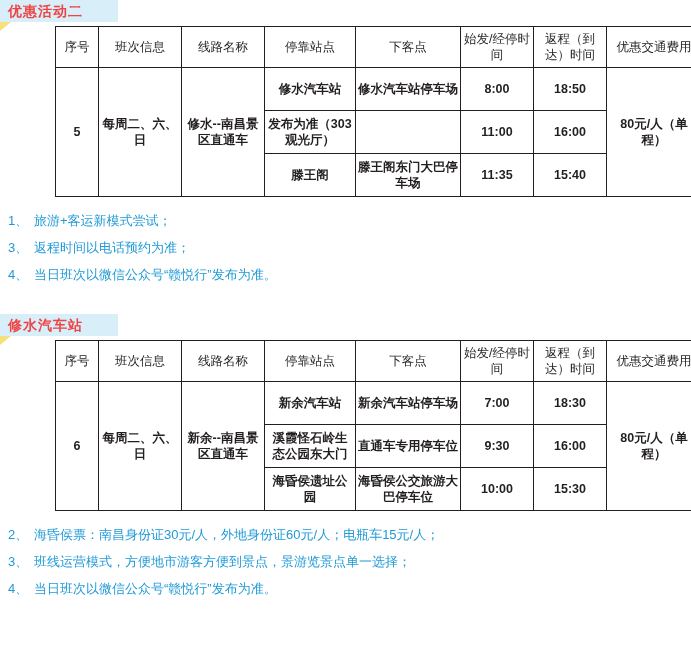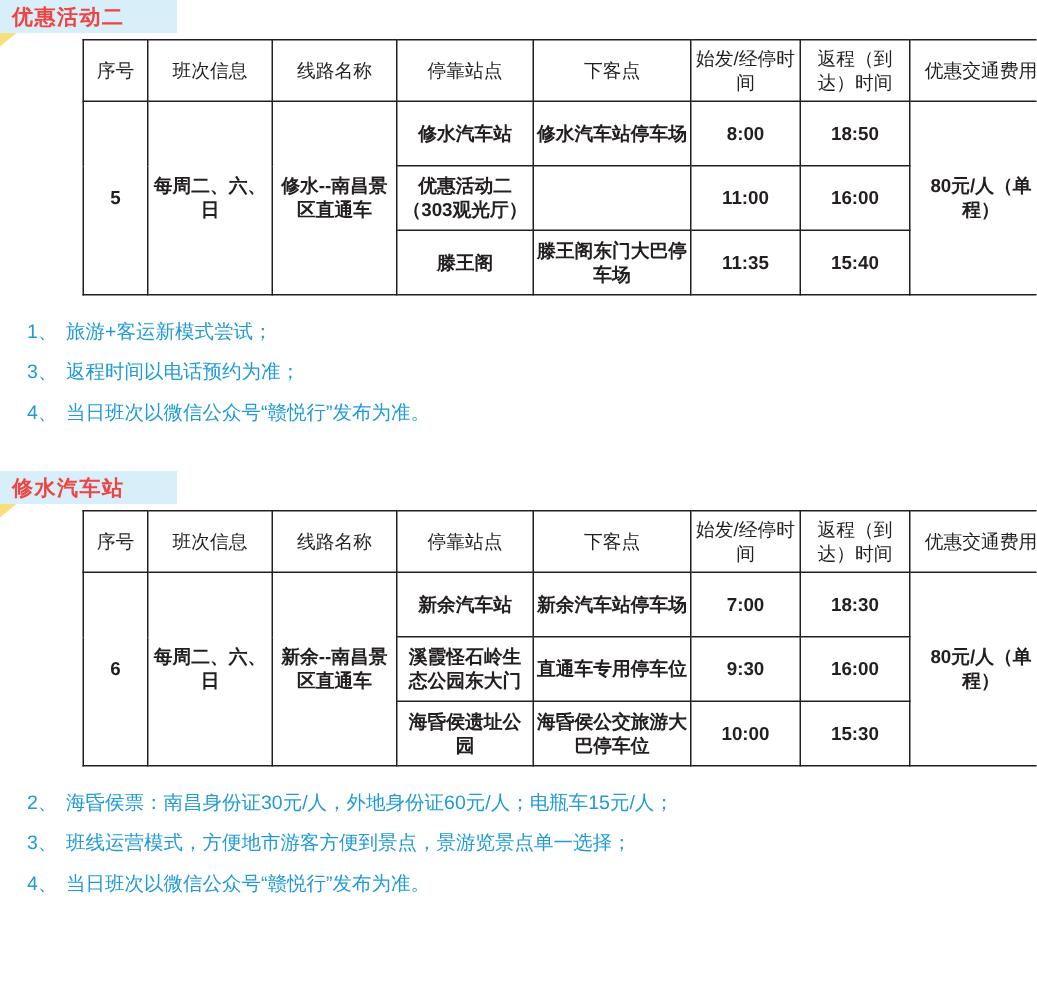--- a/index.html
+++ b/index.html
@@ -83,21 +83,21 @@
   .c-stop  { width: 86px; }
   .c-drop  { width: 100px; }
   .c-dep   { width: 68px; }
   .c-ret   { width: 68px; }
   .c-fare  { width: 90px; }
 
   .row-cell { height: 36px; font-weight: bold; }
 
   
   .notes {
-    padding-left: 18px;
+    padding-left: 8px;
     padding-top: 10px;
   }
   .note {
     color: #1f9ad6;
     font-size: 13px;
     line-height: 27px;
     white-space: nowrap;
   }
   .note .num {
     display: inline-block;
@@ -136,21 +136,21 @@
           <td class="row-cell" rowspan="3">5</td>
           <td class="row-cell" rowspan="3">每周二、六、日</td>
           <td class="row-cell" rowspan="3">修水--南昌景区直通车</td>
           <td class="row-cell">修水汽车站</td>
           <td class="row-cell">修水汽车站停车场</td>
           <td class="row-cell">8:00</td>
           <td class="row-cell">18:50</td>
           <td class="row-cell" rowspan="3">80元/人（单程）</td>
         </tr>
         <tr>
-          <td class="row-cell">优惠活动二（303观光厅）</td>
+          <td class="row-cell">发布为准（303观光厅）</td>
           <td class="row-cell"></td>
           <td class="row-cell">11:00</td>
           <td class="row-cell">16:00</td>
         </tr>
         <tr>
           <td class="row-cell">滕王阁</td>
           <td class="row-cell">滕王阁东门大巴停车场</td>
           <td class="row-cell">11:35</td>
           <td class="row-cell">15:40</td>
         </tr>

